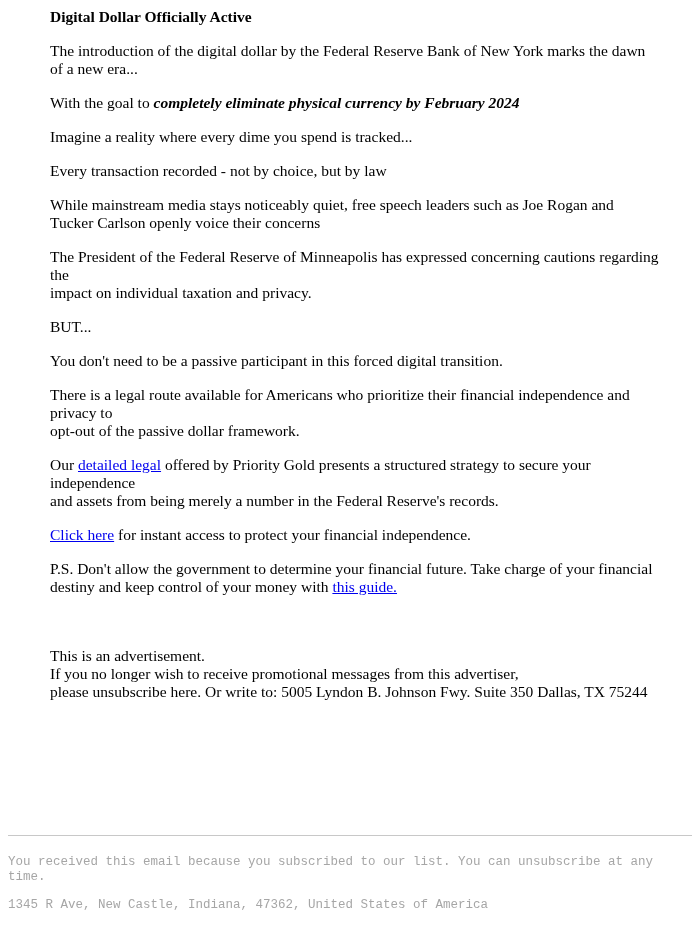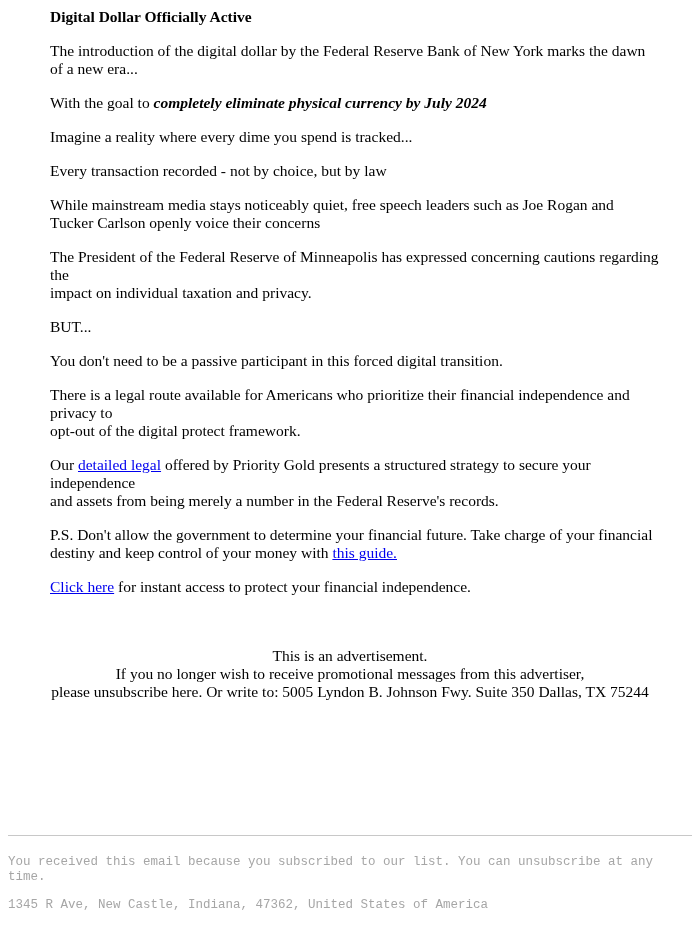--- a/index.html
+++ b/index.html
@@ -37,21 +37,21 @@
     }
     a.lnk {
       color: #0000ee;
       text-decoration: underline;
     }
     .ad-block {
       position: absolute;
       left: 50px;
       top: 647px;
       width: 600px;
-      text-align: center;
+      text-align: left;
       font-family: "Liberation Serif", "DejaVu Serif", serif;
       font-size: 15.5px;
       line-height: 18px;
       color: #000000;
     }
     .divider {
       position: absolute;
       left: 8px;
       top: 835px;
       width: 684px;
@@ -79,41 +79,41 @@
   </style>
 </head>
 <body>
 
 <div class="email">
   <div class="content">
     <h1>Digital Dollar Officially Active</h1>
 
     <p>The introduction of the digital dollar by the Federal Reserve Bank of New York marks the dawn of a new era...</p>
 
-    <p><span>With the goal to </span><b><i>completely eliminate physical currency by July 2024</i></b></p>
+    <p><span>With the goal to </span><b><i>completely eliminate physical currency by February 2024</i></b></p>
 
     <p>Imagine a reality where every dime you spend is tracked...</p>
 
     <p>Every transaction recorded - not by choice, but by law</p>
 
     <p>While mainstream media stays noticeably quiet, free speech leaders such as Joe Rogan and Tucker Carlson openly voice their concerns</p>
 
     <p><span>The President of the Federal Reserve of Minneapolis has expressed concerning cautions regarding the</span><br><span>impact on individual taxation and privacy.</span></p>
 
     <p>BUT...</p>
 
     <p>You don't need to be a passive participant in this forced digital transition.</p>
 
-    <p><span>There is a legal route available for Americans who prioritize their financial independence and privacy to</span><br><span>opt-out of the digital protect framework.</span></p>
+    <p><span>There is a legal route available for Americans who prioritize their financial independence and privacy to</span><br><span>opt-out of the passive dollar framework.</span></p>
 
     <p><span>Our </span><a href="#" class="lnk">detailed legal</a><span> offered by Priority Gold presents a structured strategy to secure your independence</span><br><span>and assets from being merely a number in the Federal Reserve's records.</span></p>
 
+    <p><a href="#" class="lnk">Click here</a><span> for instant access to protect your financial independence.</span></p>
+
     <p><span>P.S. Don't allow the government to determine your financial future. Take charge of your financial destiny and keep control of your money with </span><a href="#" class="lnk">this guide.</a></p>
-
-    <p><a href="#" class="lnk">Click here</a><span> for instant access to protect your financial independence.</span></p>
   </div>
 
   <div class="ad-block">
     <div>This is an advertisement.</div>
     <div>If you no longer wish to receive promotional messages from this advertiser,</div>
     <div>please unsubscribe here. Or write to: 5005 Lyndon B. Johnson Fwy. Suite 350 Dallas, TX 75244</div>
   </div>
 
   <div class="divider"></div>
 

